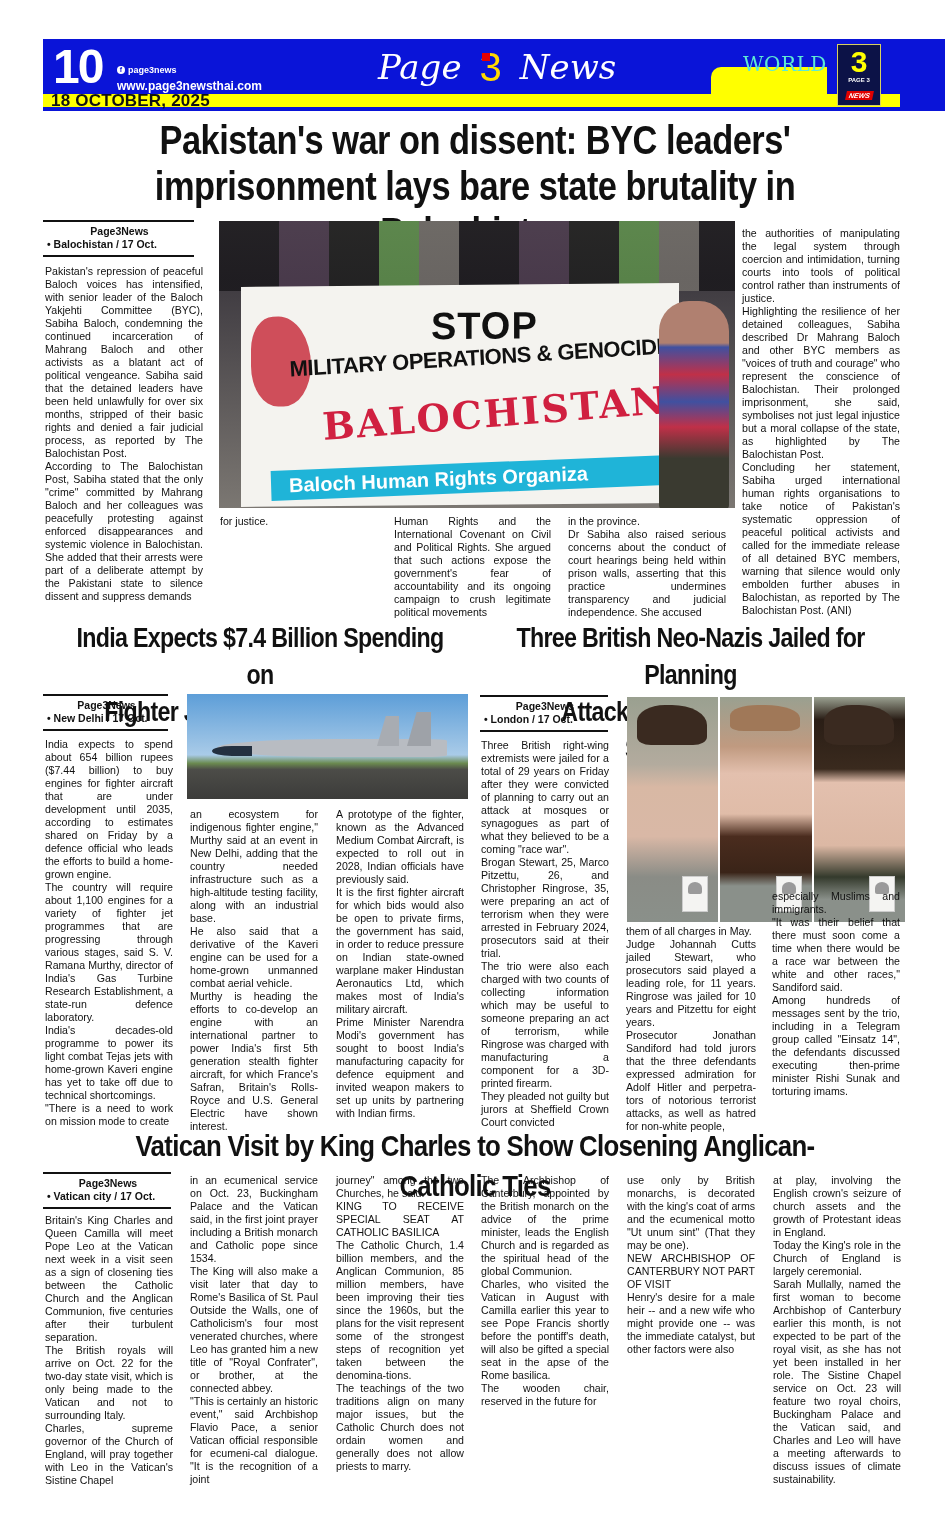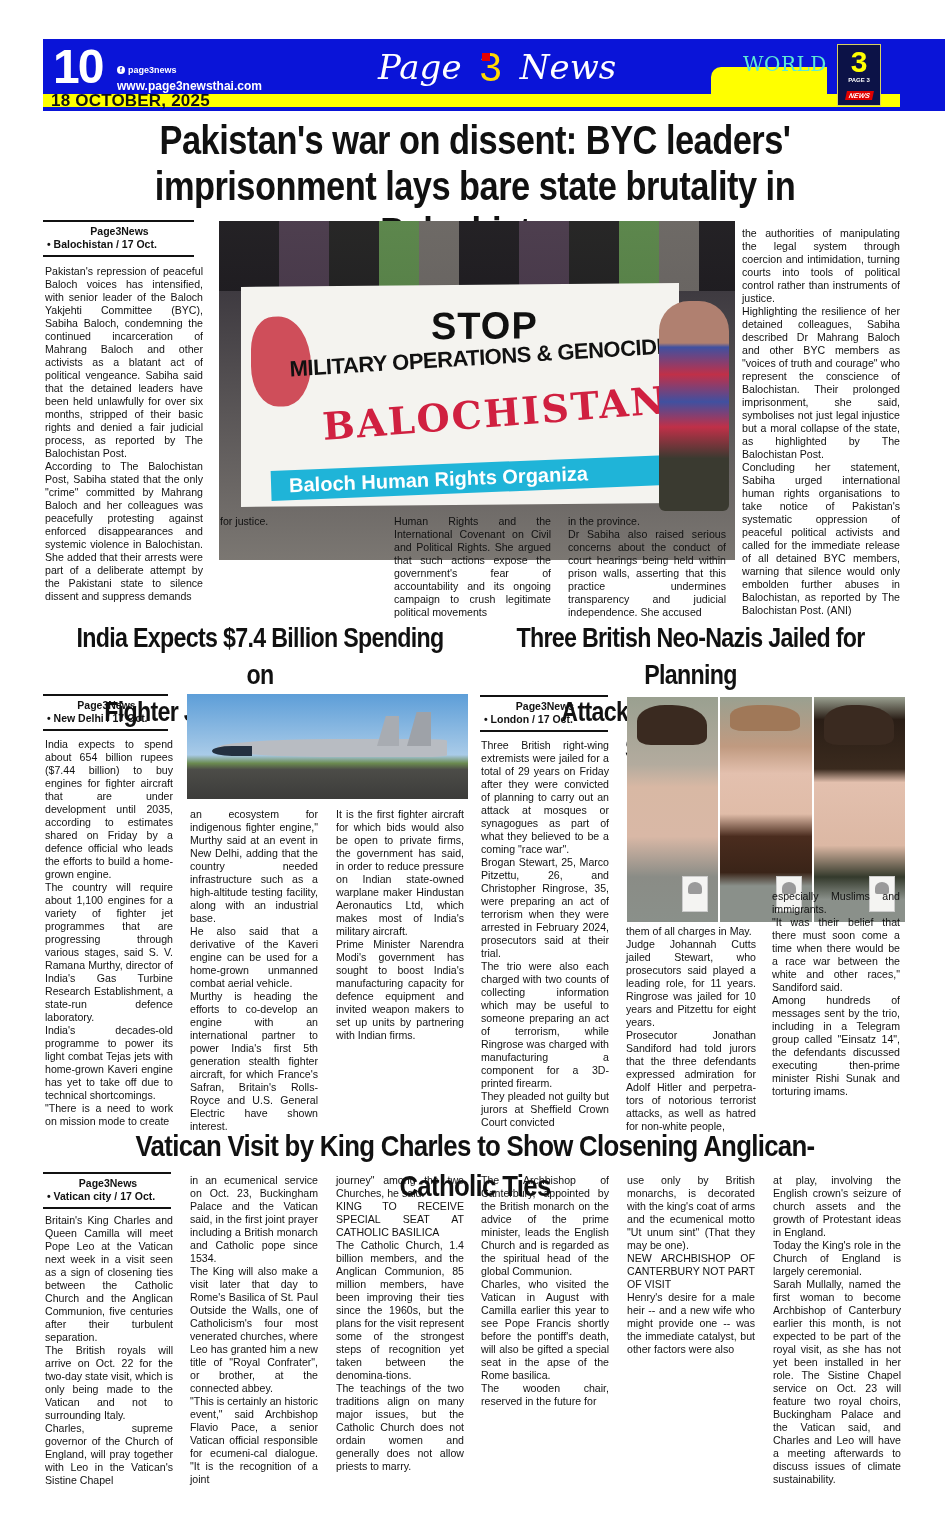--- a/index.html
+++ b/index.html
@@ -33,21 +33,21 @@
   .byline-source { display: block; text-align: center; font-size: 10.5px; font-weight: bold; line-height: 13px; }
   .byline-loc { display: block; font-size: 10.5px; font-weight: bold; line-height: 13px; }
   .byline-loc::before { content: "\2022  "; }
 
   
   .col { position: absolute; font-size: 10.6px; line-height: 13px; text-align: justify; color: #111; hyphens: manual; }
   .col p { margin: 0; }
 
   
   .photo { position: absolute; overflow: hidden; }
-  .protest { left: 219px; top: 221px; width: 516px; height: 339px; background: linear-gradient(180deg, #6e6a66 0%, #3e3a40 20%, #7b7772 100%); }
+  .protest { left: 219px; top: 221px; width: 516px; height: 287px; background: linear-gradient(180deg, #6e6a66 0%, #3e3a40 20%, #7b7772 100%); }
   .protest .banner { position: absolute; left: 22px; top: 64px; width: 438px; height: 220px; background: #f4f3ef; transform: skewY(-0.5deg); }
   .protest .banner-stop { position: absolute; left: 190px; top: 20px; font-weight: bold; font-size: 38px; color: #111; letter-spacing: 1px; }
   .protest .banner-mil { position: absolute; left: 48px; top: 70px; font-weight: bold; font-size: 22px; color: #111; letter-spacing: -0.5px; transform: rotate(-3deg); transform-origin: left top; white-space: nowrap; }
   .protest .banner-bal { position: absolute; left: 80px; top: 118px; font-family: "DejaVu Serif", serif; font-weight: bold; font-size: 38px; color: #d02040; letter-spacing: 2px; transform: rotate(-4deg); transform-origin: left top; white-space: nowrap; }
   .protest .banner-org { position: absolute; left: 30px; top: 178px; width: 400px; height: 30px; background: #1fb4d8; color: #ffffff; font-weight: bold; font-size: 20px; line-height: 30px; padding-left: 18px; white-space: nowrap; overflow: hidden; transform: rotate(-1.8deg); }
   .protest .hand { position: absolute; left: 10px; top: 30px; width: 60px; height: 90px; background: #c83040; border-radius: 40% 60% 50% 50%; opacity: 0.85; }
   .protest .child { position: absolute; left: 440px; top: 80px; width: 70px; height: 210px; background: linear-gradient(180deg, #b08070 0%, #b08070 20%, #4050a0 22%, #c03048 35%, #4050a0 48%, #c03048 60%, #3a3a30 75%, #3a3a30 100%); border-radius: 30px 30px 6px 6px; }
   .protest .crowd { position: absolute; left: 0; top: 0; width: 516px; height: 70px; background: repeating-linear-gradient(90deg, #1c1a1e 0 60px, #4a3a4c 60px 110px, #202020 110px 160px, #5b8a4a 160px 200px, #6e6a66 200px 240px); opacity: 0.9; }
 
   .jet { left: 187px; top: 694px; width: 281px; height: 105px; background: linear-gradient(180deg, #5d9ed8 0%, #a9cbe8 58%, #6b8a50 66%, #4c4c48 72%, #3c3c3a 100%); }
@@ -152,20 +152,21 @@
     <div class="nose"></div>
     <div class="fin1"></div>
     <div class="fin2"></div>
   </div>
   <div class="col" style="left:190px; top:808px; width:128px;">
     <p>an ecosystem for indigenous fighter engine," Murthy said at an event in New Delhi, adding that the country needed infrastructure such as a high-altitude testing facility, along with an industrial base.</p>
     <p>He also said that a derivative of the Kaveri engine can be used for a home-grown unmanned combat aerial vehicle.</p>
     <p>Murthy is heading the efforts to co-develop an engine with an international partner to power India's first 5th generation stealth fighter aircraft, for which France's Safran, Britain's Rolls-Royce and U.S. General Electric have shown interest.</p>
   </div>
   <div class="col" style="left:336px; top:808px; width:128px;">
+    <p>A prototype of the fighter, known as the Advanced Medium Combat Aircraft, is expected to roll out in 2028, Indian officials have previously said.</p>
     <p>It is the first fighter aircraft for which bids would also be open to private firms, the government has said, in order to reduce pressure on Indian state-owned warplane maker Hindustan Aeronautics Ltd, which makes most of India's military aircraft.</p>
     <p>Prime Minister Narendra Modi's government has sought to boost India's manufacturing capacity for defence equipment and invited weapon makers to set up units by partnering with Indian firms.</p>
   </div>
 </section>
 
 <section>
   <h2 class="headline-sub" style="left:478px; top:620px; width:425px;">
     <span style="display:block">Three British Neo-Nazis Jailed for Planning</span>
     <span style="display:block">Attacks on Mosques and Synagogues</span>
   </h2>

